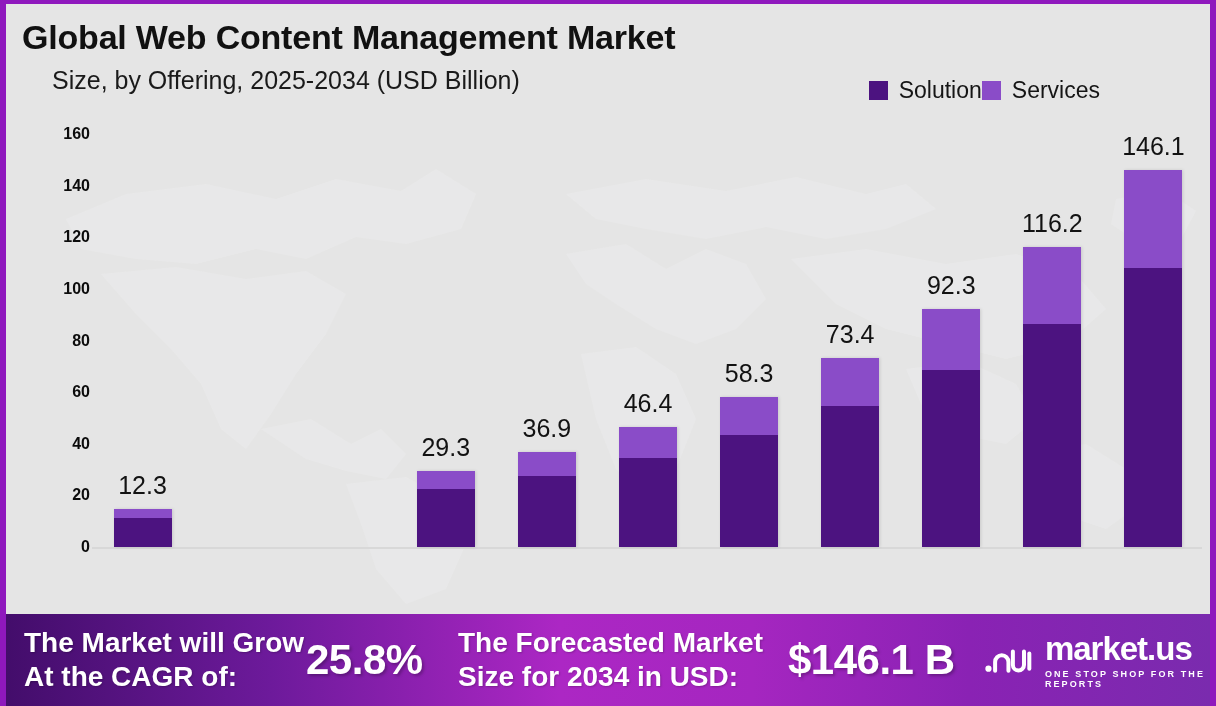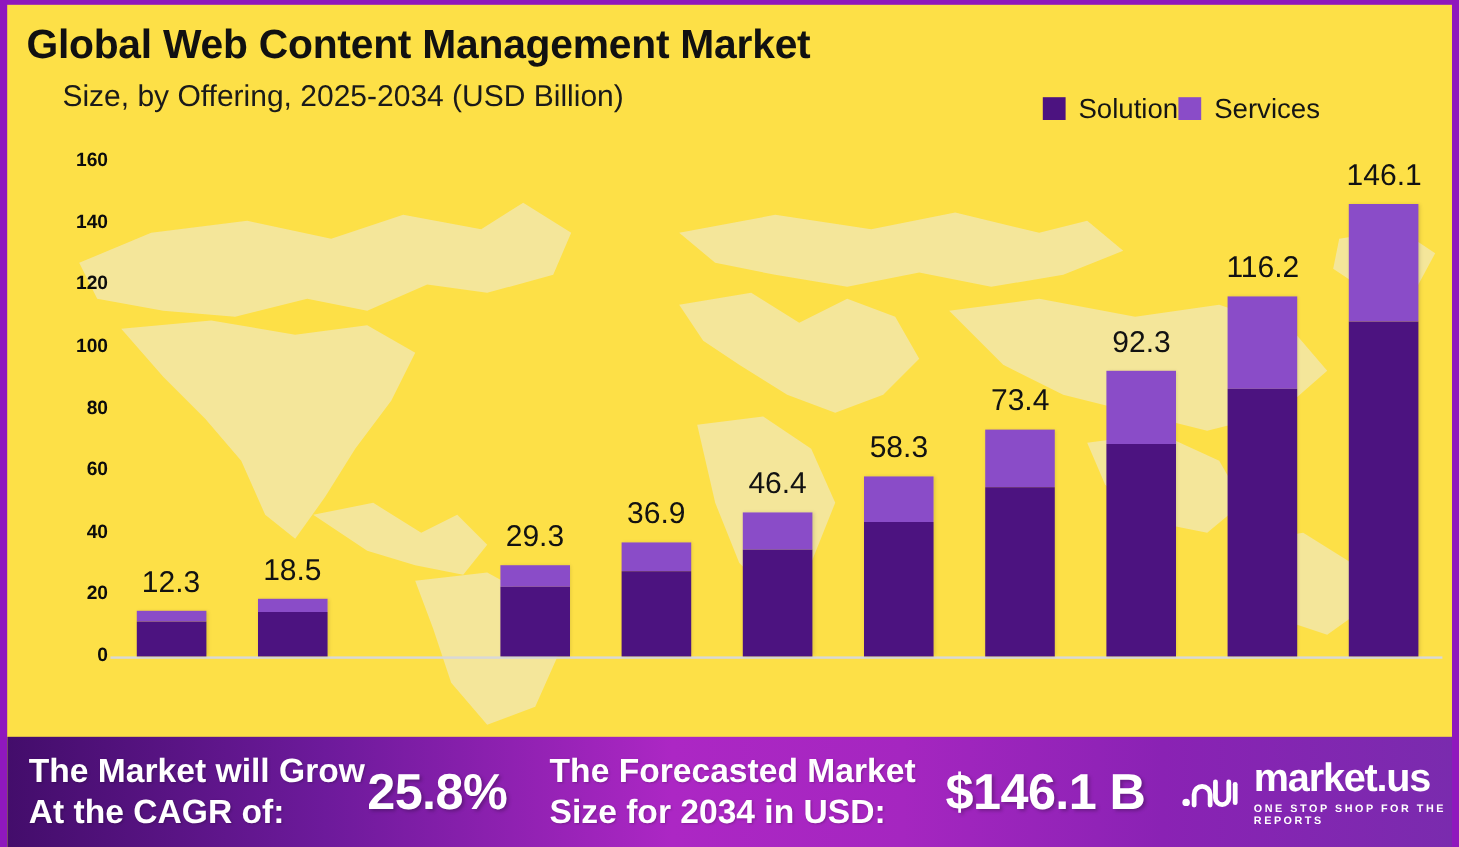--- a/index.html
+++ b/index.html
@@ -7,21 +7,21 @@
     width:1216px;height:706px;overflow:hidden;
     font-family:"Liberation Sans", sans-serif;
     background:#ffffff;
   }
   #infographic{
     position:relative;width:1216px;height:706px;
     box-sizing:border-box;
     border-left:6px solid #8f18bd;
     border-right:6px solid #8f18bd;
     border-top:4px solid #8f18bd;
-    background:#fde047;
+    background:#e5e5e5;
     overflow:hidden;
   }
   
   #map-watermark{
     position:absolute;left:0;top:95px;width:1204px;height:515px;
     opacity:.5;pointer-events:none;
   }
   #map-watermark svg{width:100%;height:100%;display:block;}
   
   #chart-header{position:absolute;left:0;top:0;width:1204px;height:105px;}
@@ -150,27 +150,20 @@
       </div>
     <div id="axis-line"></div>
     <div id="bars-layer">
         <div class="bar-group" style="left: 0px; width: 101.091px;">
           <div class="bar-stack" style="height: 37.9444px;">
             <div class="seg-services" style="height: 8.51812px; background: rgb(138, 76, 200);"></div>
             <div class="seg-solution" style="height: 29.4262px; background: rgb(76, 19, 128);"></div>
           </div>
           <div class="bar-total-label" style="bottom: 46.9444px;">12.3</div>
         </div>
-        <div class="bar-group" style="left: 101.091px; width: 101.091px;">
-          <div class="bar-stack" style="height: 47.7531px;">
-            <div class="seg-services" style="height: 10.5831px; background: rgb(138, 76, 200);"></div>
-            <div class="seg-solution" style="height: 37.17px; background: rgb(76, 19, 128);"></div>
-          </div>
-          <div class="bar-total-label" style="bottom: 56.7531px;">18.5</div>
-        </div>
         <div class="bar-group" style="left: 303.273px; width: 101.091px;">
           <div class="bar-stack" style="height: 75.6306px;">
             <div class="seg-services" style="height: 17.5525px; background: rgb(138, 76, 200);"></div>
             <div class="seg-solution" style="height: 58.0781px; background: rgb(76, 19, 128);"></div>
           </div>
           <div class="bar-total-label" style="bottom: 84.6306px;">29.3</div>
         </div>
         <div class="bar-group" style="left: 404.364px; width: 101.091px;">
           <div class="bar-stack" style="height: 95.2481px;">
             <div class="seg-services" style="height: 24.2637px; background: rgb(138, 76, 200);"></div>

